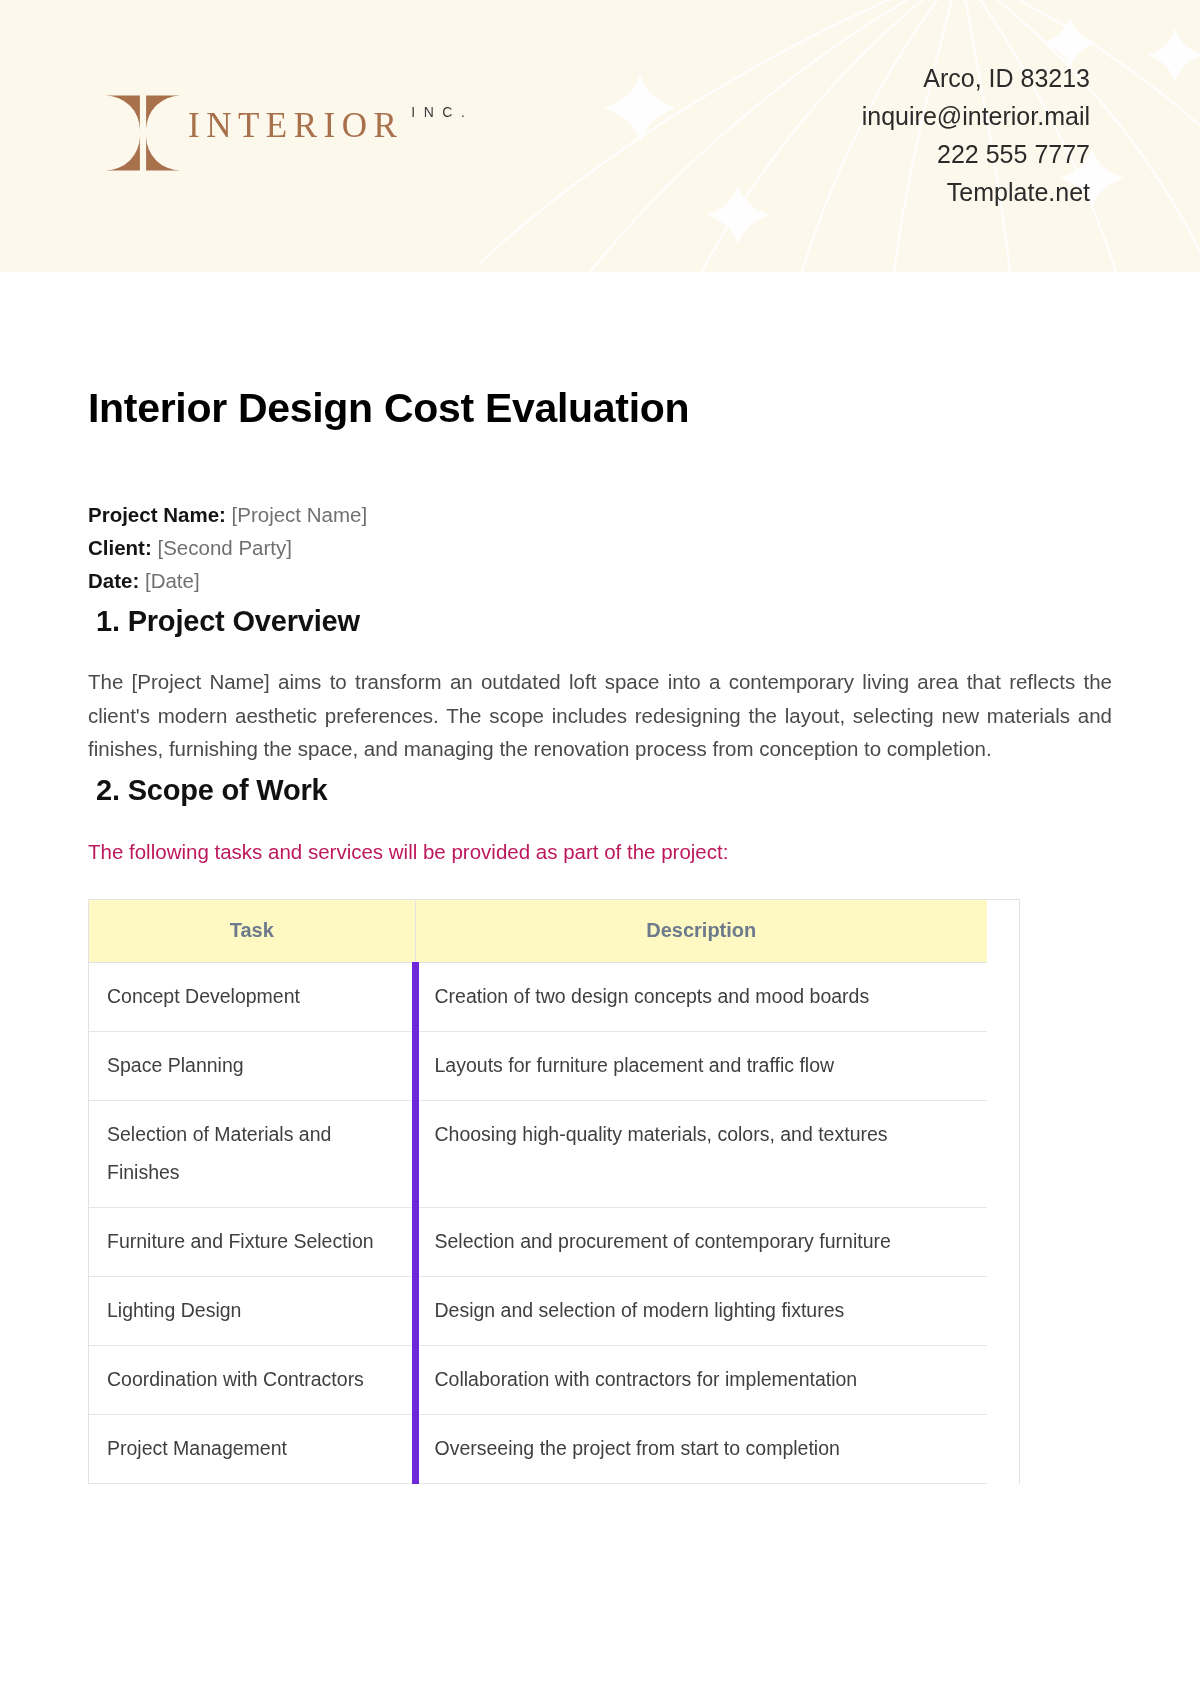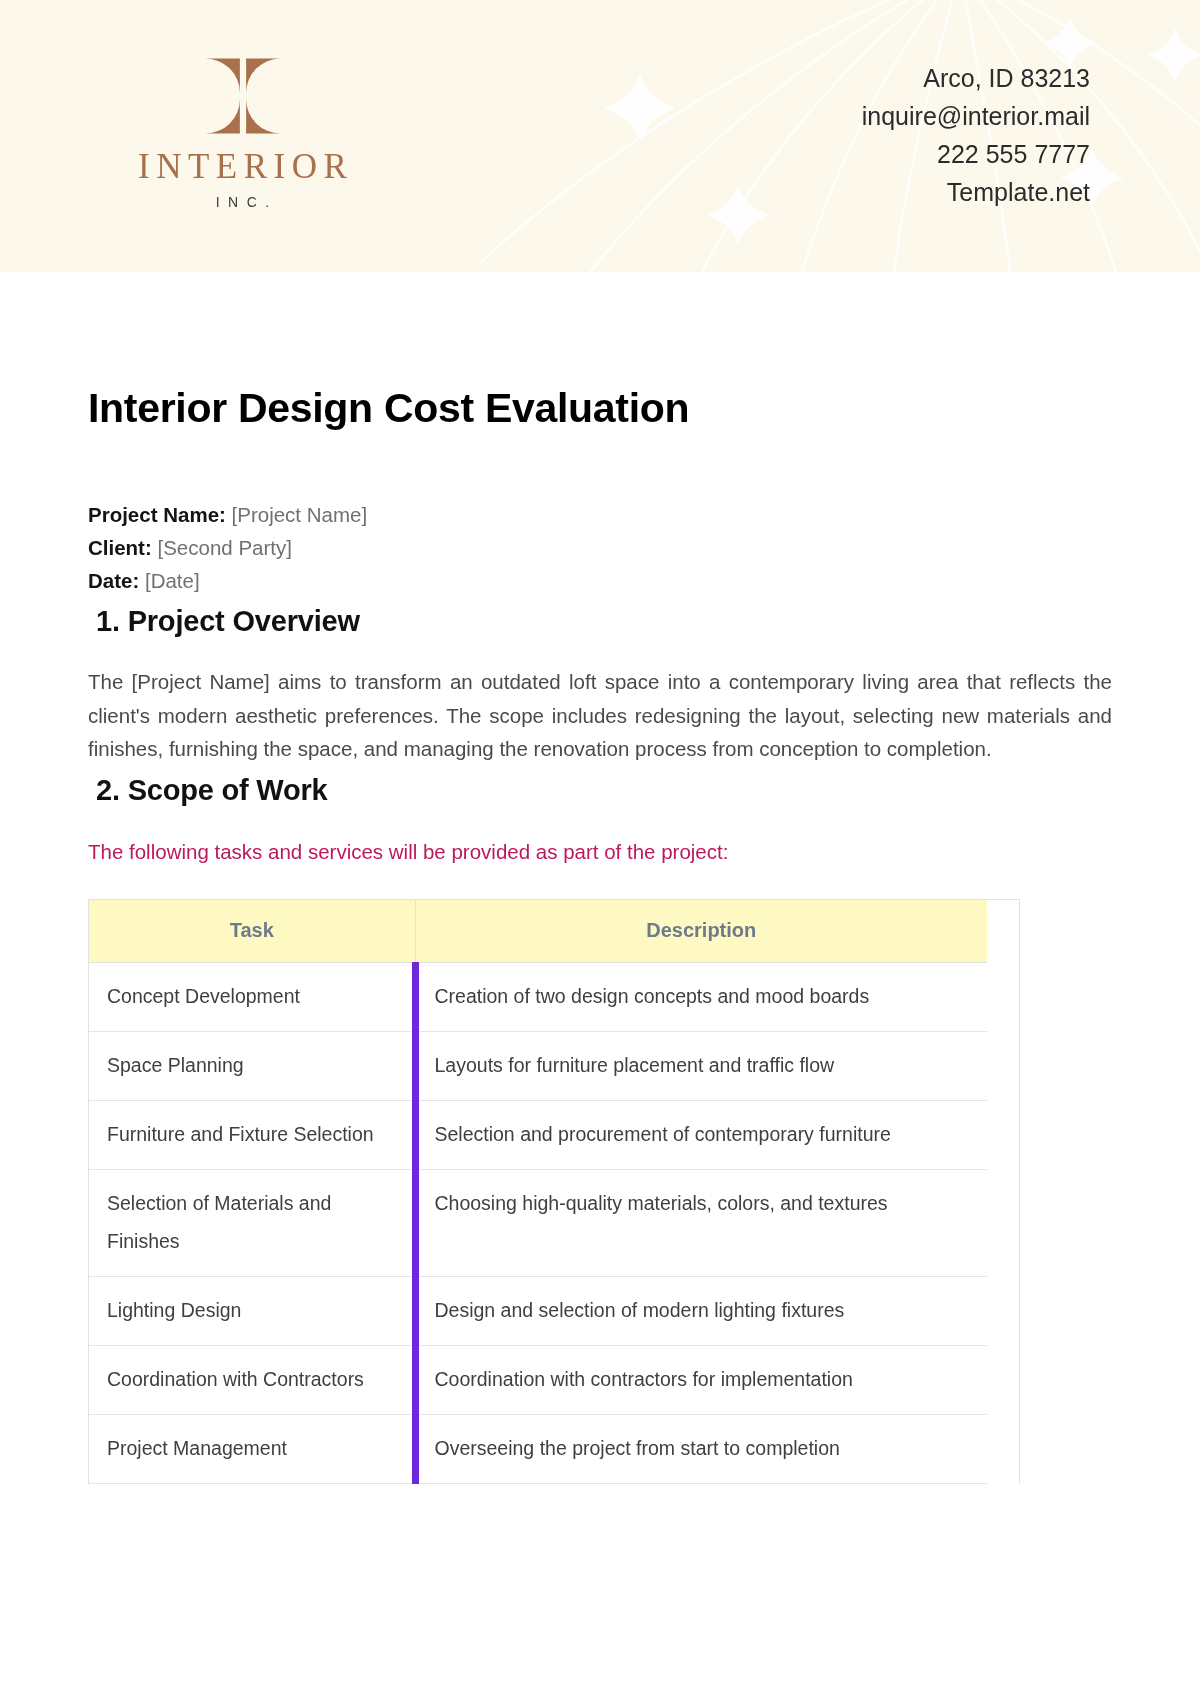--- a/index.html
+++ b/index.html
@@ -38,23 +38,22 @@
     display: flex;
     align-items: center;
     justify-content: space-between;
     box-sizing: border-box;
     padding: 0 88px 0 88px;
   }
 
   
   .logo-block {
     display: flex;
-    flex-direction: column;
-    align-items: center;
-    margin-left: 44px;
+    flex-direction: row;
+    margin-left: 16px;
     margin-top: -6px;
   }
   .logo-mark {
     width: 78px;
     height: 78px;
     display: block;
   }
   .logo-word {
     margin-top: 14px;
     font-family: "Liberation Serif", serif;
@@ -274,34 +273,34 @@
       <tbody>
         <tr>
           <td class="task">Concept Development</td>
           <td class="desc">Creation of two design concepts and mood boards</td>
         </tr>
         <tr>
           <td class="task">Space Planning</td>
           <td class="desc">Layouts for furniture placement and traffic flow</td>
         </tr>
         <tr>
+          <td class="task">Selection of Materials and Finishes</td>
+          <td class="desc">Choosing high-quality materials, colors, and textures</td>
+        </tr>
+        <tr>
           <td class="task">Furniture and Fixture Selection</td>
           <td class="desc">Selection and procurement of contemporary furniture</td>
         </tr>
         <tr>
-          <td class="task">Selection of Materials and Finishes</td>
-          <td class="desc">Choosing high-quality materials, colors, and textures</td>
-        </tr>
-        <tr>
           <td class="task">Lighting Design</td>
           <td class="desc">Design and selection of modern lighting fixtures</td>
         </tr>
         <tr>
           <td class="task">Coordination with Contractors</td>
-          <td class="desc">Coordination with contractors for implementation</td>
+          <td class="desc">Collaboration with contractors for implementation</td>
         </tr>
         <tr>
           <td class="task">Project Management</td>
           <td class="desc">Overseeing the project from start to completion</td>
         </tr>
       </tbody>
     </table>
   </div>
 
 </div>

